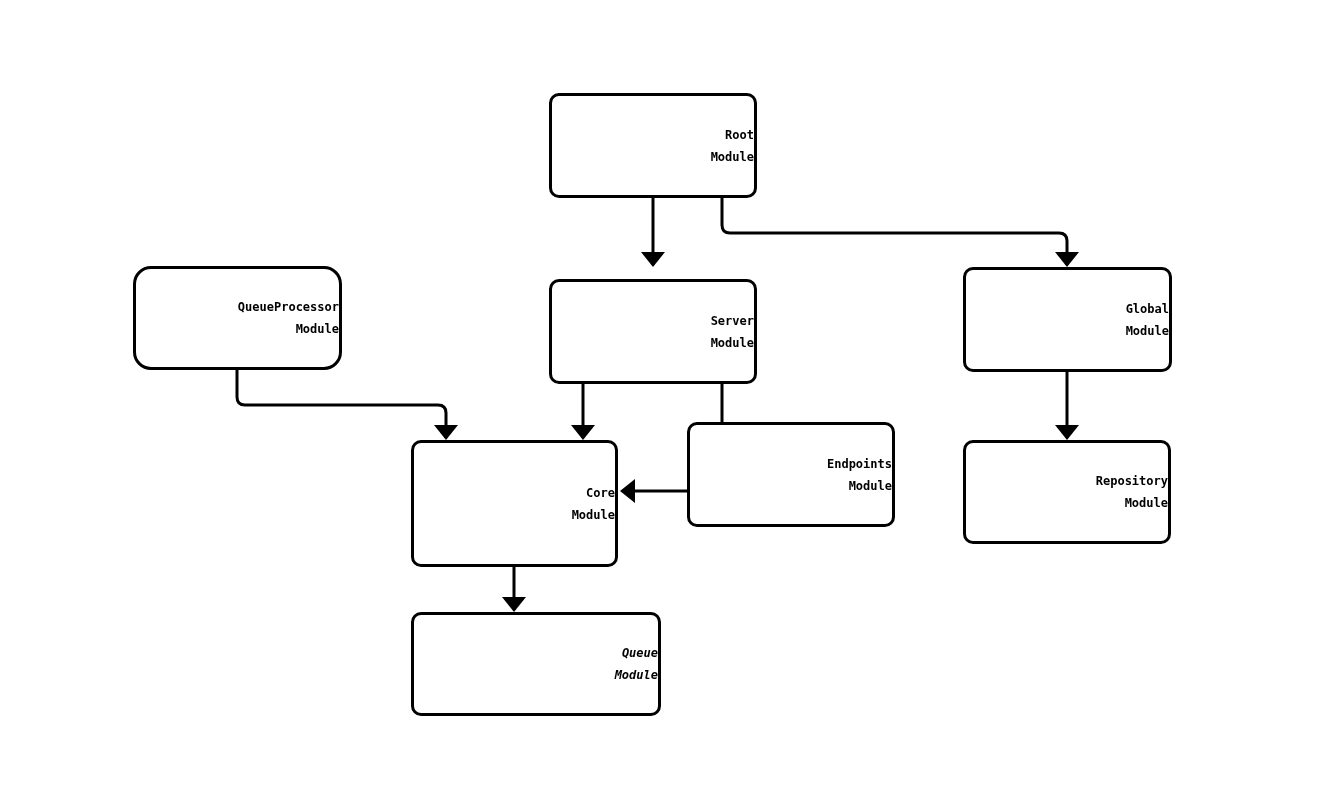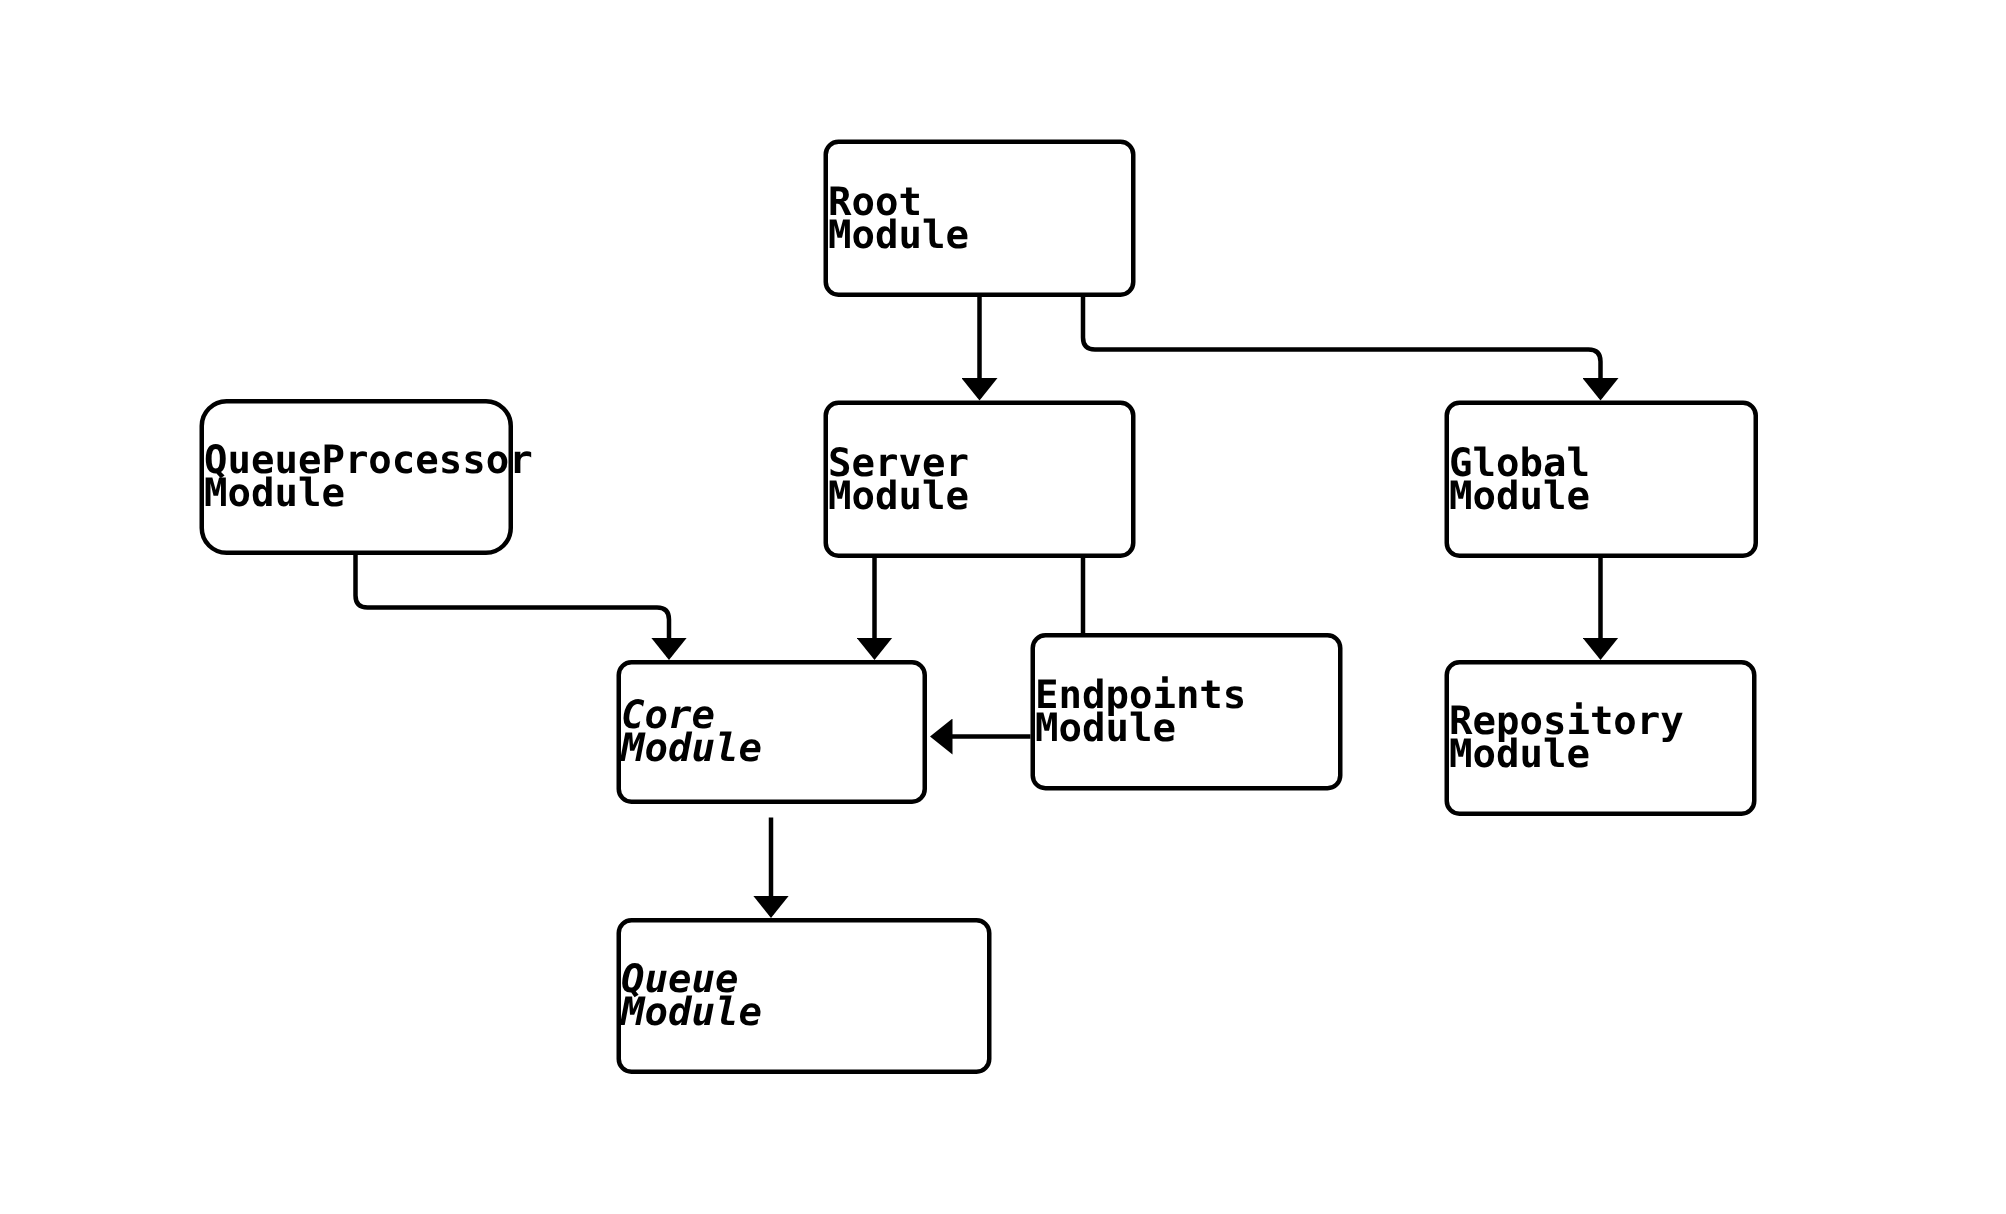--- a/index.html
+++ b/index.html
@@ -28,25 +28,25 @@
     stroke-width: 3;
   }
   .node {
     position: absolute;
     box-sizing: border-box;
     border: 3px solid #000000;
     border-radius: 10px;
     background: #ffffff;
     display: flex;
     flex-direction: column;
-    align-items: flex-start;
+    align-items: flex-end;
     justify-content: center;
     text-align: center;
     color: #000000;
-    font-size: 26px;
+    font-size: 12px;
     font-weight: bold;
     line-height: 22px;
     letter-spacing: 0;
   }
 </style>
 </head>
 <body>
 
 <div id="canvas">
 
@@ -70,31 +70,31 @@
   <div class="node" style="left:549px; top:93px; width:208px; height:105px;">
     <span>Root</span>
     <span>Module</span>
   </div>
 
   <div class="node" style="left:133px; top:266px; width:209px; height:104px;border-radius:18px;">
     <span>QueueProcessor</span>
     <span>Module</span>
   </div>
 
-  <div class="node" style="left:549px; top:267px; width:208px; height:105px;">
+  <div class="node" style="left:549px; top:279px; width:208px; height:105px;">
     <span>Server</span>
     <span>Module</span>
   </div>
 
   <div class="node" style="left:963px; top:267px; width:209px; height:105px;">
     <span>Global</span>
     <span>Module</span>
   </div>
 
-  <div class="node" style="left:411px; top:440px; width:207px; height:96px;font-style:italic;">
+  <div class="node" style="left:411px; top:440px; width:207px; height:127px;">
     <span>Core</span>
     <span>Module</span>
   </div>
 
   <div class="node" style="left:687px; top:422px; width:208px; height:105px;">
     <span>Endpoints</span>
     <span>Module</span>
   </div>
 
   <div class="node" style="left:963px; top:440px; width:208px; height:104px;">

